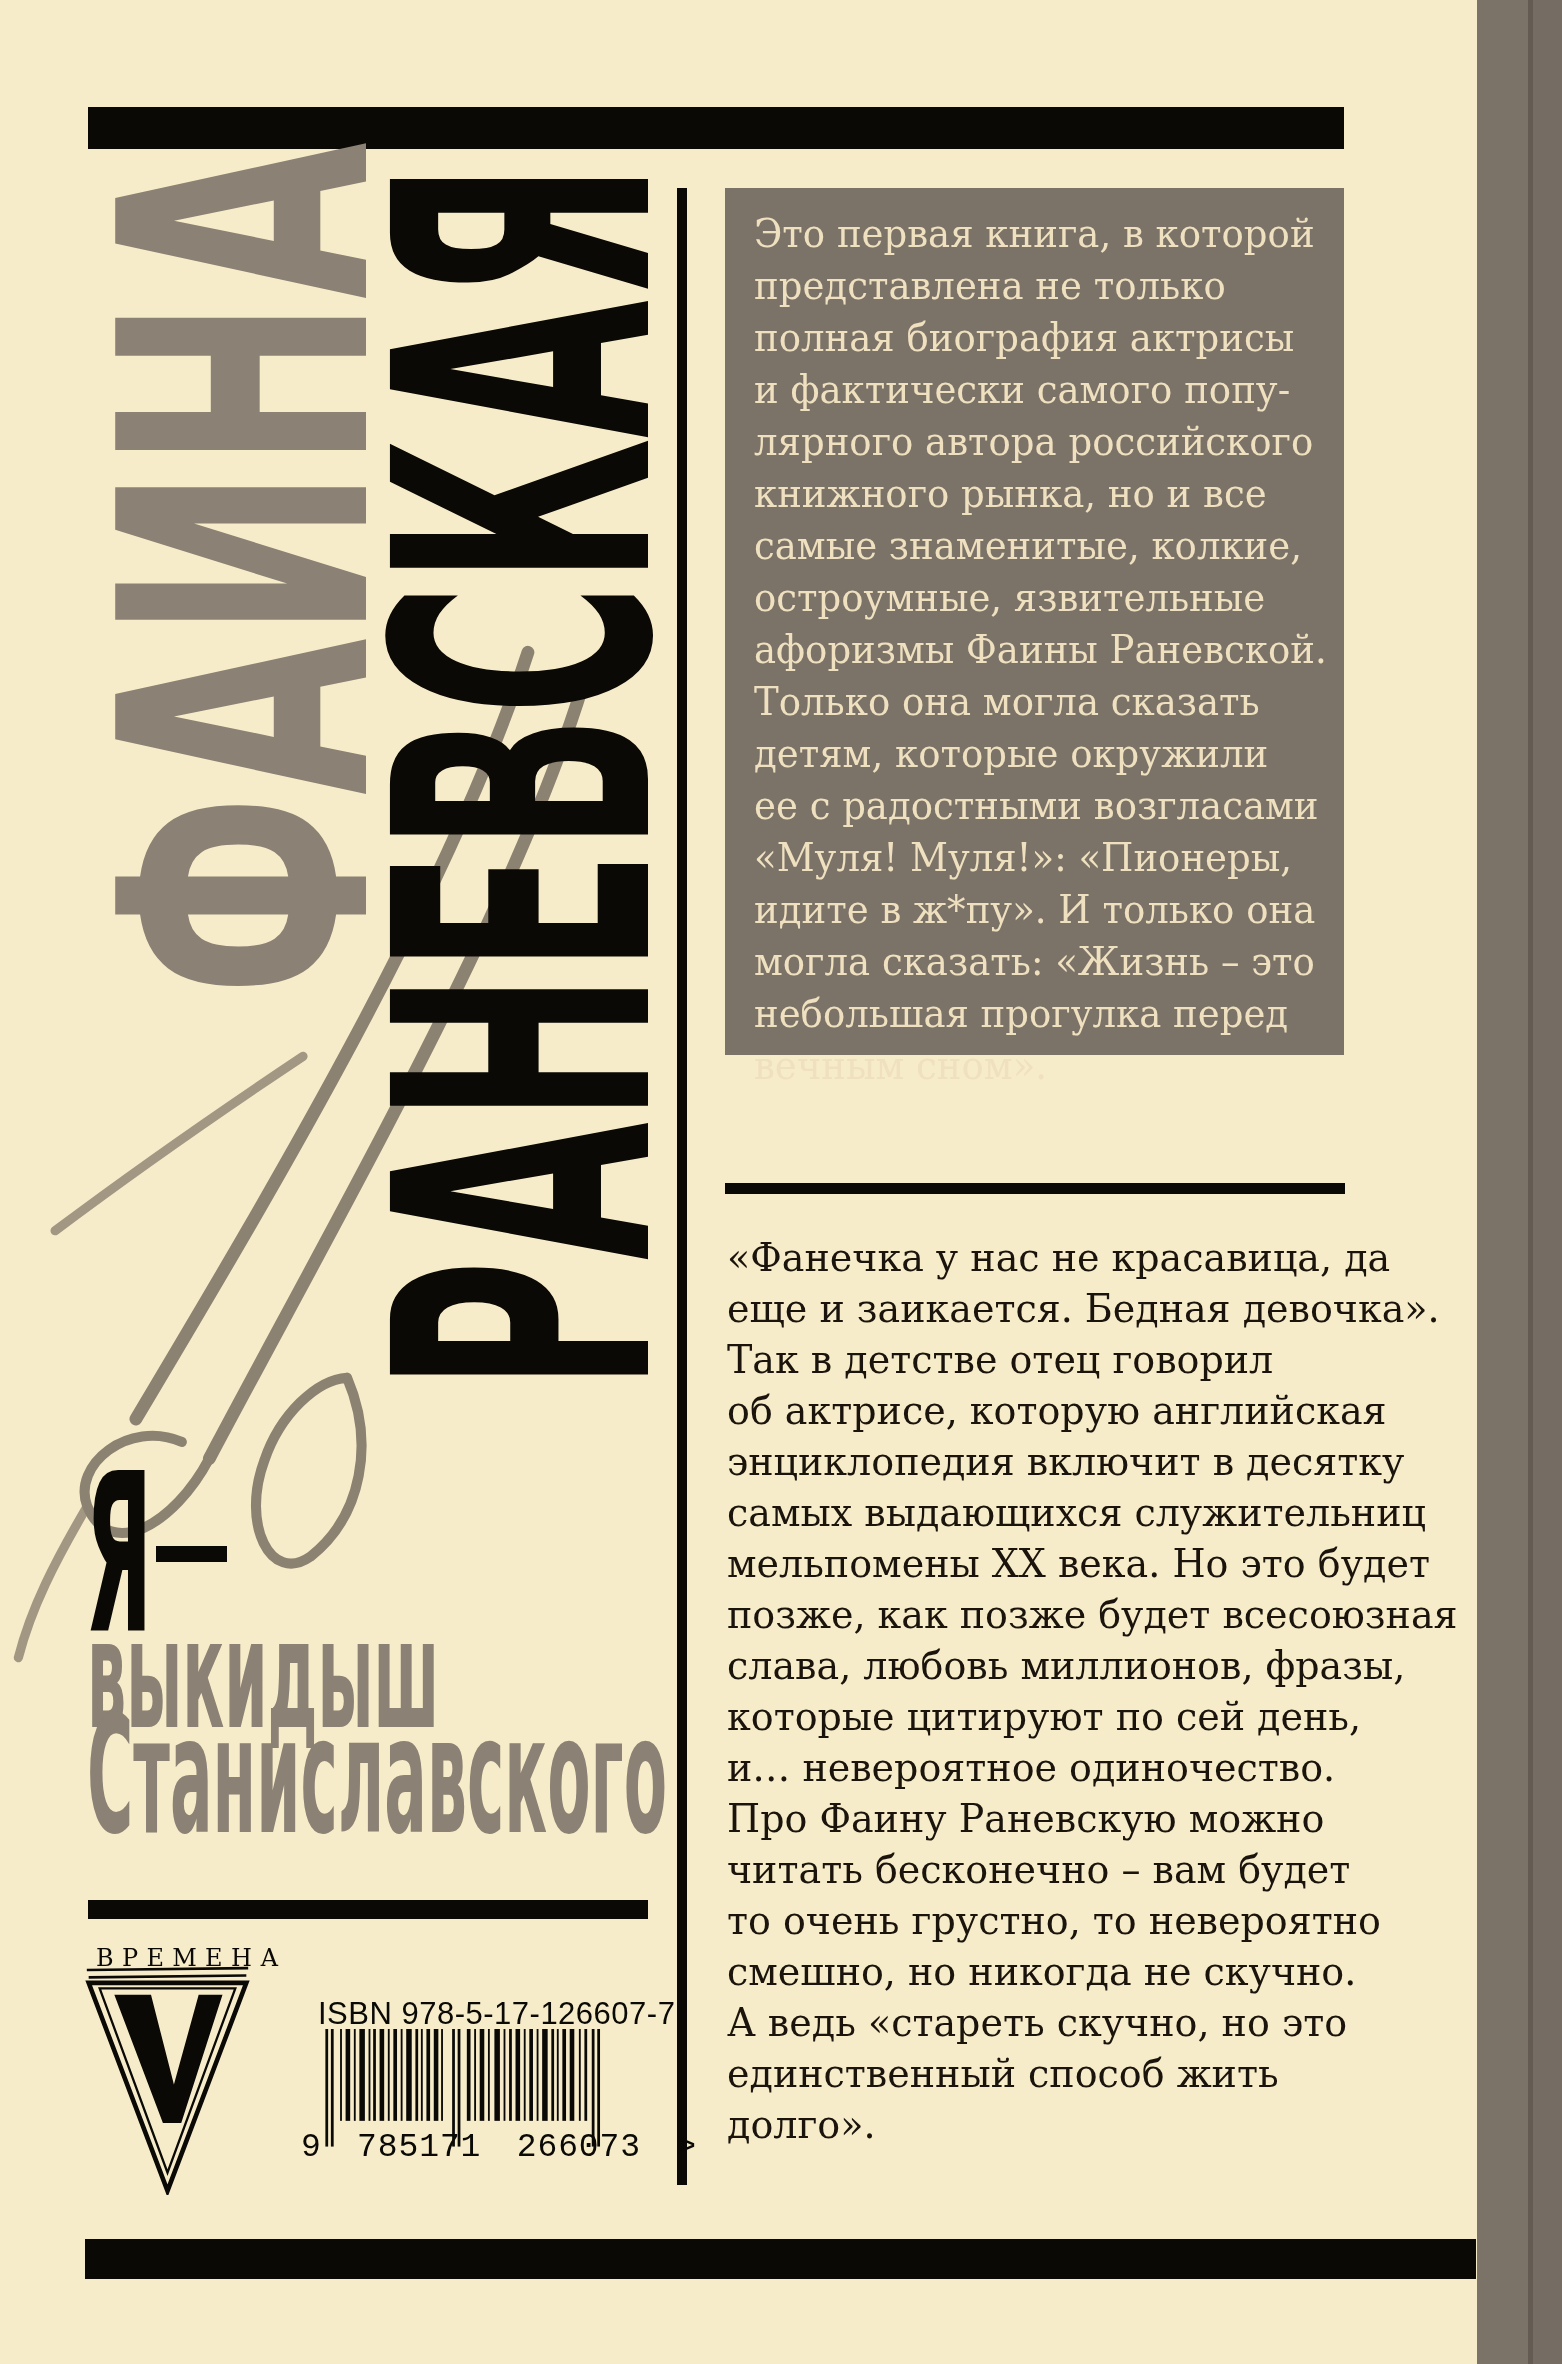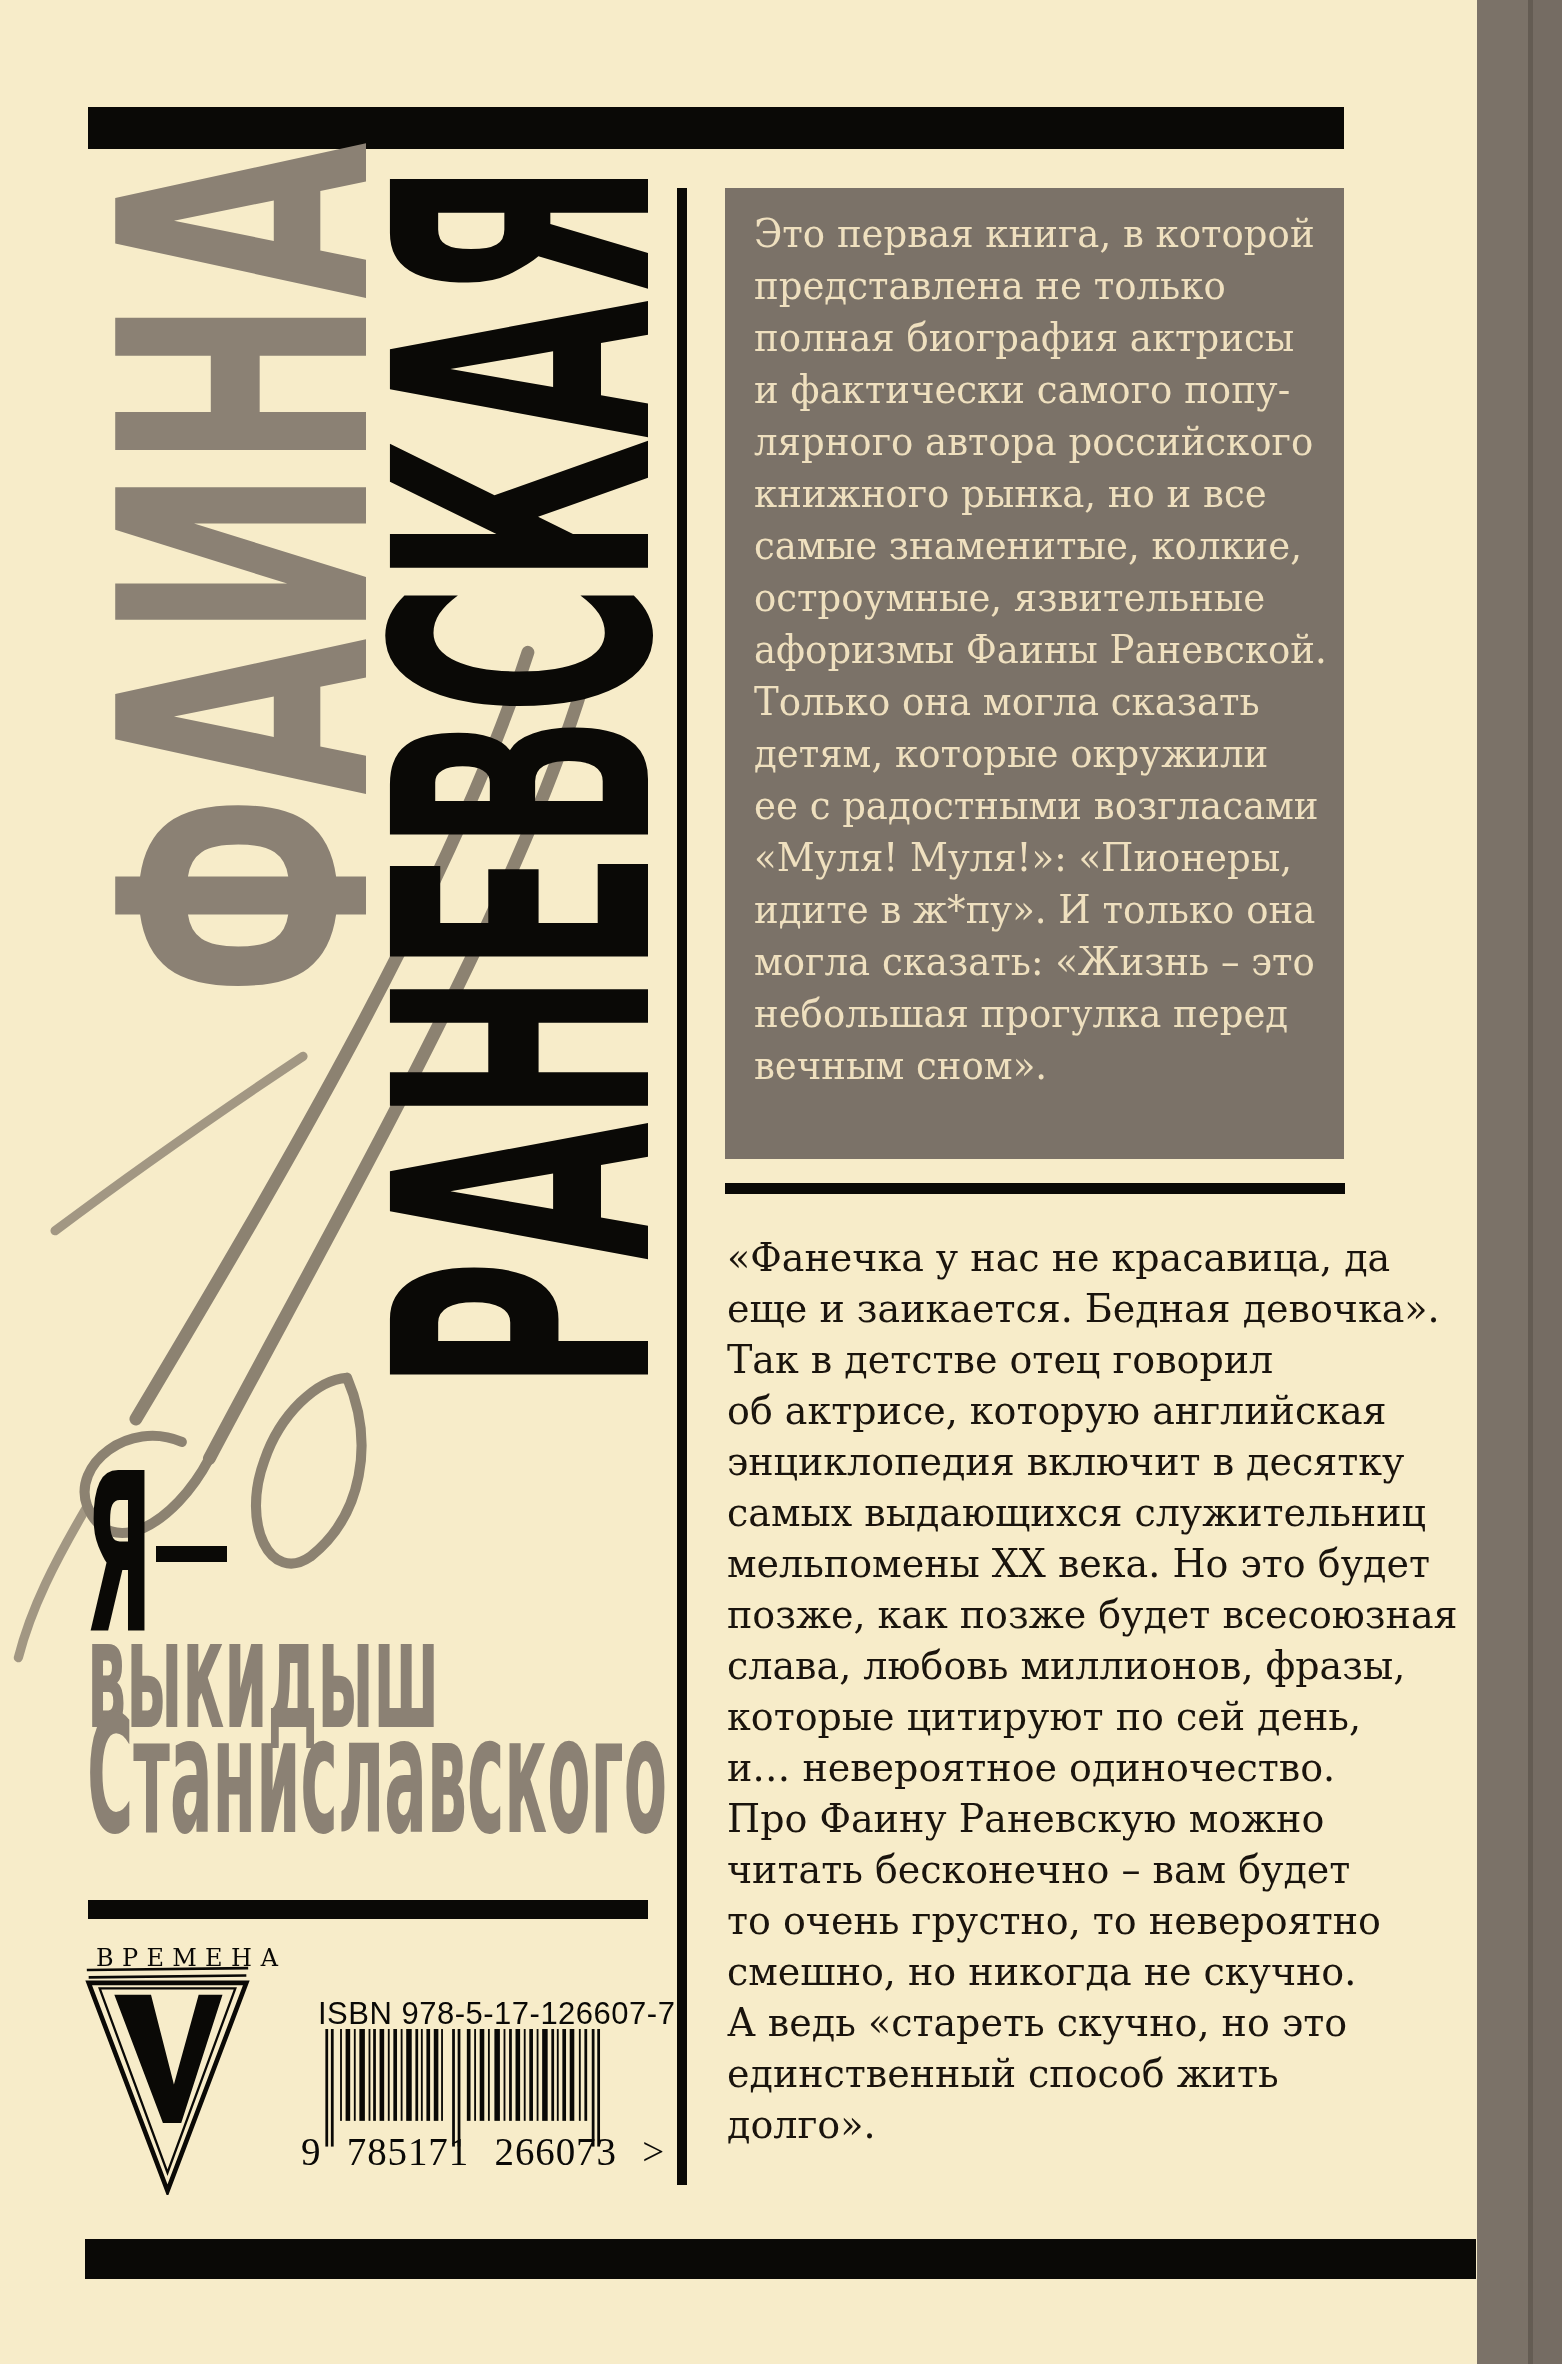--- a/index.html
+++ b/index.html
@@ -27,38 +27,38 @@
 
   .cond{position:absolute;font-family:"DejaVu Sans",sans-serif;font-weight:bold;
         line-height:1;white-space:nowrap;transform-origin:0 0;}
   .t-ya{left:85px;top:1446px;font-size:219px;color:var(--ink);transform:scaleX(0.40);}
   .t-dash{position:absolute;left:156px;top:1546px;width:71px;height:15.6px;background:var(--ink);}
   .t-vykidysh{left:87px;top:1600px;font-size:151px;color:var(--grayletter);transform:scaleX(0.41);}
   .t-stan{left:87px;top:1695px;font-size:162px;color:var(--grayletter);transform:scaleX(0.39);}
 
   .sig{position:absolute;left:0;top:588px;}
 
-  .gray-box{position:absolute;left:725px;top:188px;width:619px;height:971px;background:var(--taupe);}
+  .gray-box{position:absolute;left:725px;top:188px;width:619px;height:867px;background:var(--taupe);}
   .gray-box .lines{position:absolute;left:29px;top:20px;color:var(--boxtext);
         font-size:39px;line-height:52px;transform:scaleX(0.95);transform-origin:0 0;}
   .box-rule{position:absolute;left:725px;top:1183px;width:620px;height:11px;background:var(--ink);}
 
   .quote{position:absolute;left:727px;top:1232px;color:var(--text);
         font-size:40px;line-height:51px;transform:scaleX(0.95);transform-origin:0 0;}
   .ln{white-space:pre;}
 
   .publisher-name{position:absolute;left:96px;top:1944px;width:147px;text-align:left;
         font-family:"DejaVu Serif",serif;font-size:24px;letter-spacing:8.3px;color:var(--ink);}
   .triangle{position:absolute;left:85px;top:1965px;}
 
   .isbn{position:absolute;left:318px;top:1996px;font-family:"Liberation Sans",sans-serif;
         font-size:31px;color:var(--ink);letter-spacing:0.5px;}
   .barcode{position:absolute;left:318px;top:2029px;}
-  .ean-digits{position:absolute;left:301px;top:2129px;font-family:Liberation Serif, serif;
-        font-size:39px;color:var(--ink);word-spacing:14.7px;letter-spacing:0.9px;}
+  .ean-digits{position:absolute;left:301px;top:2129px;font-family:Liberation Mono, monospace;
+        font-size:33px;color:var(--ink);word-spacing:14.7px;letter-spacing:0.9px;}
 </style>
 </head>
 <body>
 
 <div class="page">
 
   <div class="bar top-bar"></div>
   <div class="right-band">
     <div class="seam"></div>
     <div class="outer"></div>

